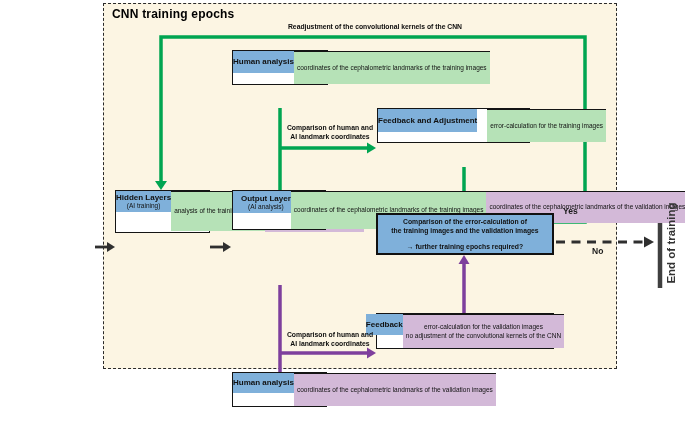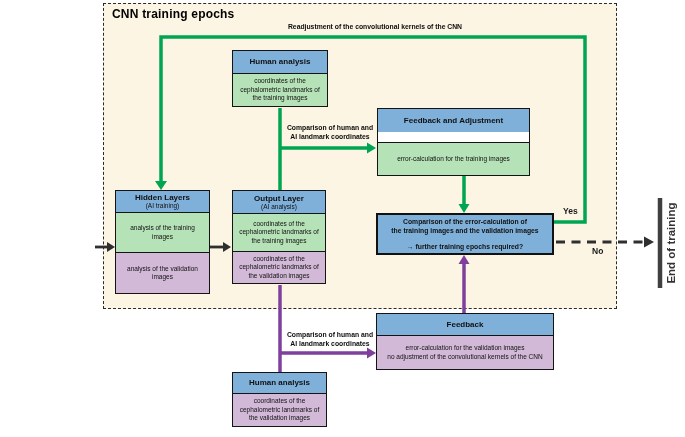--- a/index.html
+++ b/index.html
@@ -1,39 +1,39 @@
 <!DOCTYPE html>
 <html style="--header-blue: #7FB0DA; --cell-green: #B6E2B7; --cell-purple: #D3B9D8; --panel-cream: #FCF5E3; --arrow-green: #00A551; --arrow-purple: #7E3F9D; --arrow-black: #2F2F2F;"><head>
 <meta charset="utf-8">
 <style>
   html,body{margin:0;padding:0;background:#ffffff;}
   .canvas{
     position:relative; width:685px; height:437px; background:#ffffff;
     font-family:"Liberation Sans", sans-serif; color:#111; overflow:hidden;
   }
   .dashed-box{
-    position:absolute; left:103px; top:3px; width:514px; height:306px;
+    position:absolute; left:103px; top:3px; width:514px; height:366px;
     box-sizing:border-box; border:1.6px dashed #2a2a2a;
     background:var(--panel-cream,#FCF5E3); z-index:1;
   }
   .diagram-title{
     position:absolute; left:8px; top:3px; font-size:12px; font-weight:bold; color:#000;
     letter-spacing:0.2px;
   }
   svg.arrows{position:absolute; left:0; top:0; z-index:5; pointer-events:none;}
   .stroke-green{stroke:var(--arrow-green,#00A551); fill:none;}
   .fill-green{fill:var(--arrow-green,#00A551); stroke:none;}
   .stroke-purple{stroke:var(--arrow-purple,#7E3F9D); fill:none;}
   .fill-purple{fill:var(--arrow-purple,#7E3F9D); stroke:none;}
   .stroke-dark{stroke:var(--arrow-black,#2F2F2F); fill:none;}
   .fill-dark{fill:var(--arrow-black,#2F2F2F); stroke:none;}
 
   .node{
     position:absolute; box-sizing:border-box; border:1.5px solid #141414;
-    display:flex; flex-direction:column; z-index:10; background:#fff;
+    display:flex; flex-direction:row; z-index:10; background:#fff;
   }
   .hdr{
     background:var(--header-blue,#7FB0DA); flex:none;
     display:flex; flex-direction:column; align-items:center; justify-content:center;
     font-weight:bold; font-size:8px; line-height:1.15; text-align:center;
   }
   .hdr .sub{font-weight:normal; font-size:6.5px;}
   .row{
     flex:none; box-sizing:border-box; border-top:1.5px solid #141414;
     display:flex; flex-direction:column; align-items:center; justify-content:center;
@@ -111,21 +111,21 @@
     </div>
     <div class="row green" style="height:40px;">
       <span>analysis of the training images</span>
     </div>
     <div class="row purple" style="height:41px;">
       <span>analysis of the validation images</span>
     </div>
   </div>
 
   <div class="node" style="left:232px; top:190px; width:94px;">
-    <div class="hdr" style="height:22px;">
+    <div class="hdr" style="height:22px;padding-left:8px;">
       <span>Output Layer</span>
       <span class="sub">(AI analysis)</span>
     </div>
     <div class="row green" style="height:38px;">
       <span>coordinates of the cephalometric landmarks of the training images</span>
     </div>
     <div class="row purple" style="height:32px;">
       <span>coordinates of the cephalometric landmarks of the validation images</span>
     </div>
   </div>

